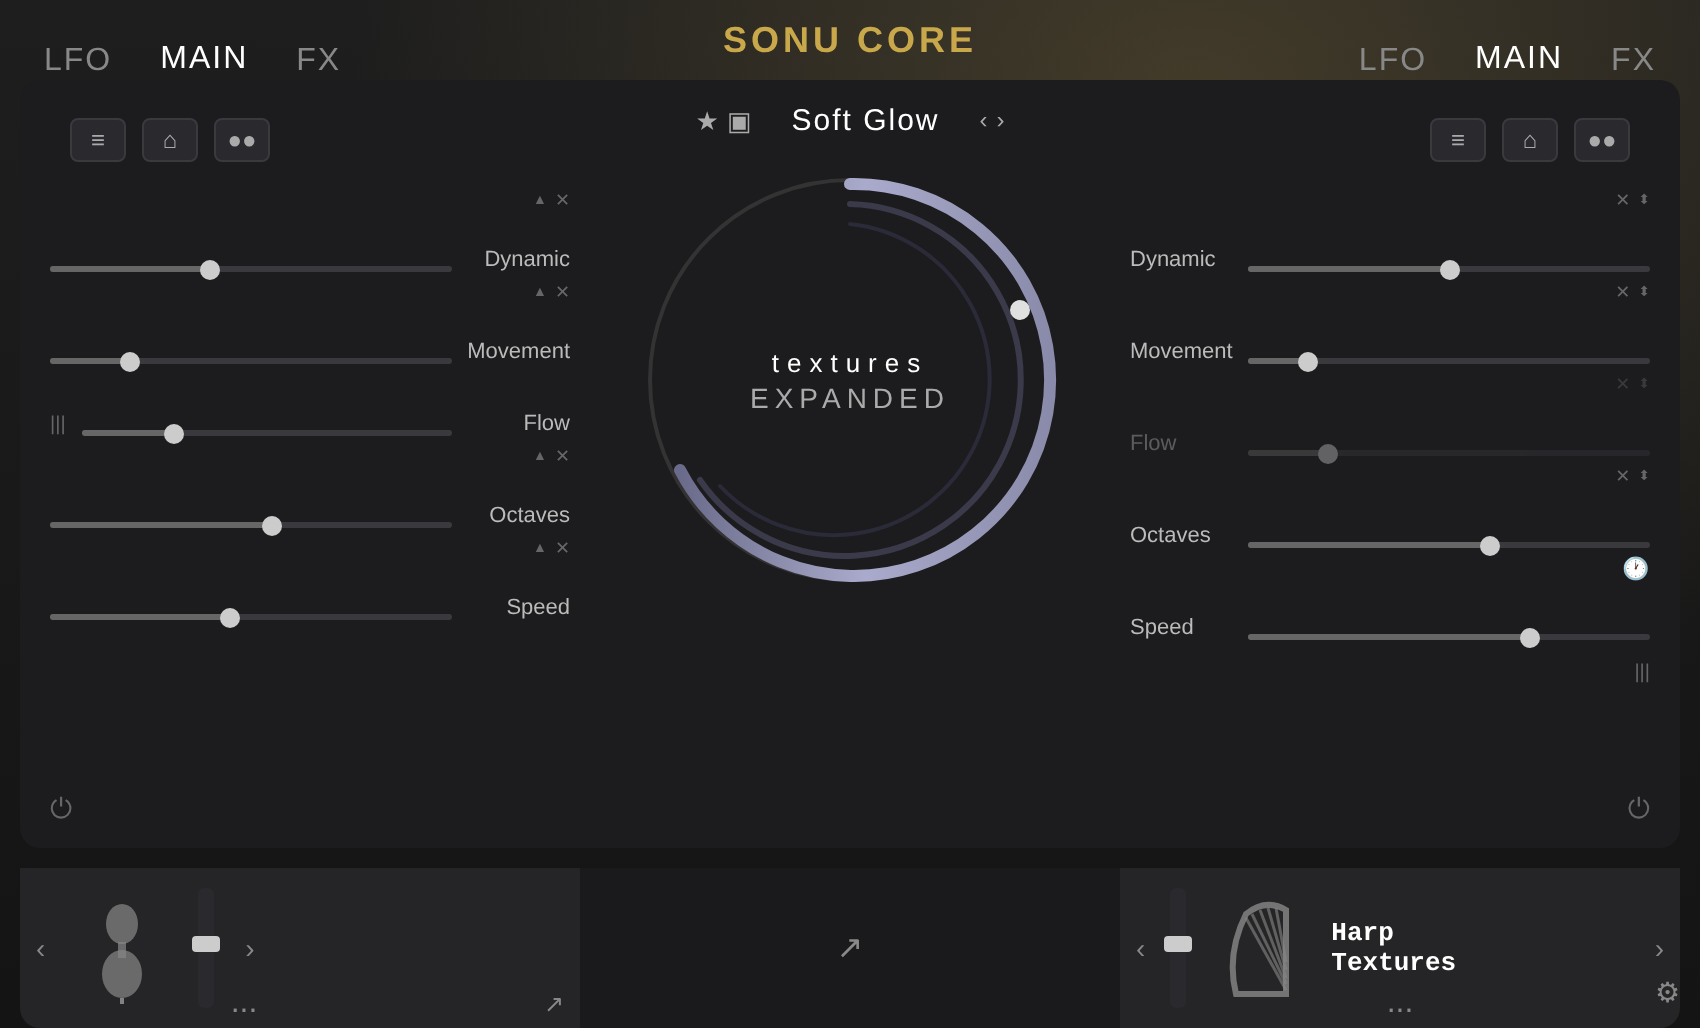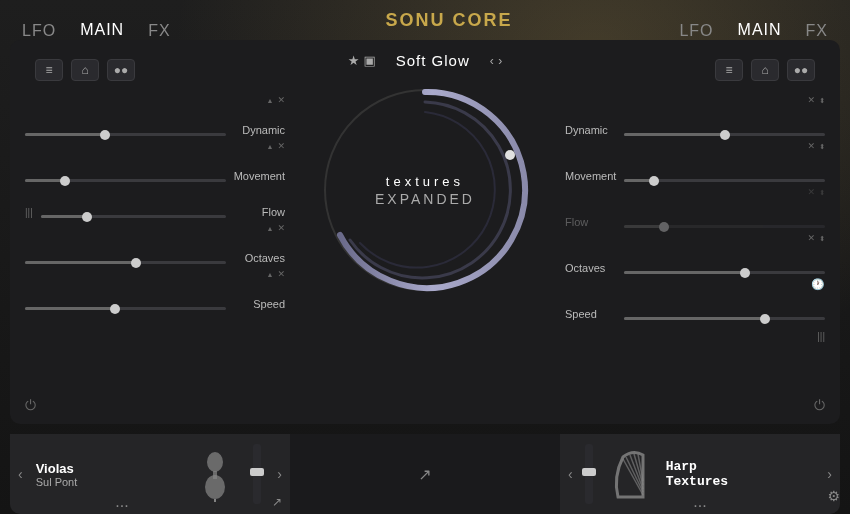--- a/index.html
+++ b/index.html
@@ -47,21 +47,20 @@
     }
 
     .nav-center {
       position: absolute;
       left: 50%;
       transform: translateX(-50%);
       font-size: 18px;
       font-weight: bold;
       letter-spacing: 2px;
       color: #c8a84b;
-      margin-left: 24px;
     }
 
     .nav-tab {
       color: #888;
       font-size: 16px;
       cursor: pointer;
       letter-spacing: 1px;
       text-transform: uppercase;
       padding: 4px 2px;
       margin-top: 22px;
@@ -626,24 +625,20 @@
       <div style="margin-top:auto;padding-top:6px;text-align:right;">
         <span class="power-btn">⏻</span>
       </div>
     </div>
   </div>
 
   <div class="bottom-full">
 
     <div class="instrument-panel" style="background:#252527;border-radius:0 0 0 10px;margin-left:10px;width:280px;">
       <span class="inst-arrow">‹</span>
-      <div class="inst-info">
-        <span class="inst-name">Violas</span>
-        <span class="inst-type">Sul Pont</span>
-      </div>
       <div class="inst-image">
 
         <svg width="40" height="55" viewBox="0 0 40 55">
           <ellipse cx="20" cy="15" rx="8" ry="10" fill="#888" opacity="0.7"></ellipse>
           <rect x="18" y="24" width="4" height="8" fill="#888" opacity="0.7"></rect>
           <ellipse cx="20" cy="40" rx="10" ry="12" fill="#888" opacity="0.7"></ellipse>
           <rect x="19" y="52" width="2" height="3" fill="#aaa" opacity="0.7"></rect>
         </svg>
       </div>
       <div class="inst-fader">

